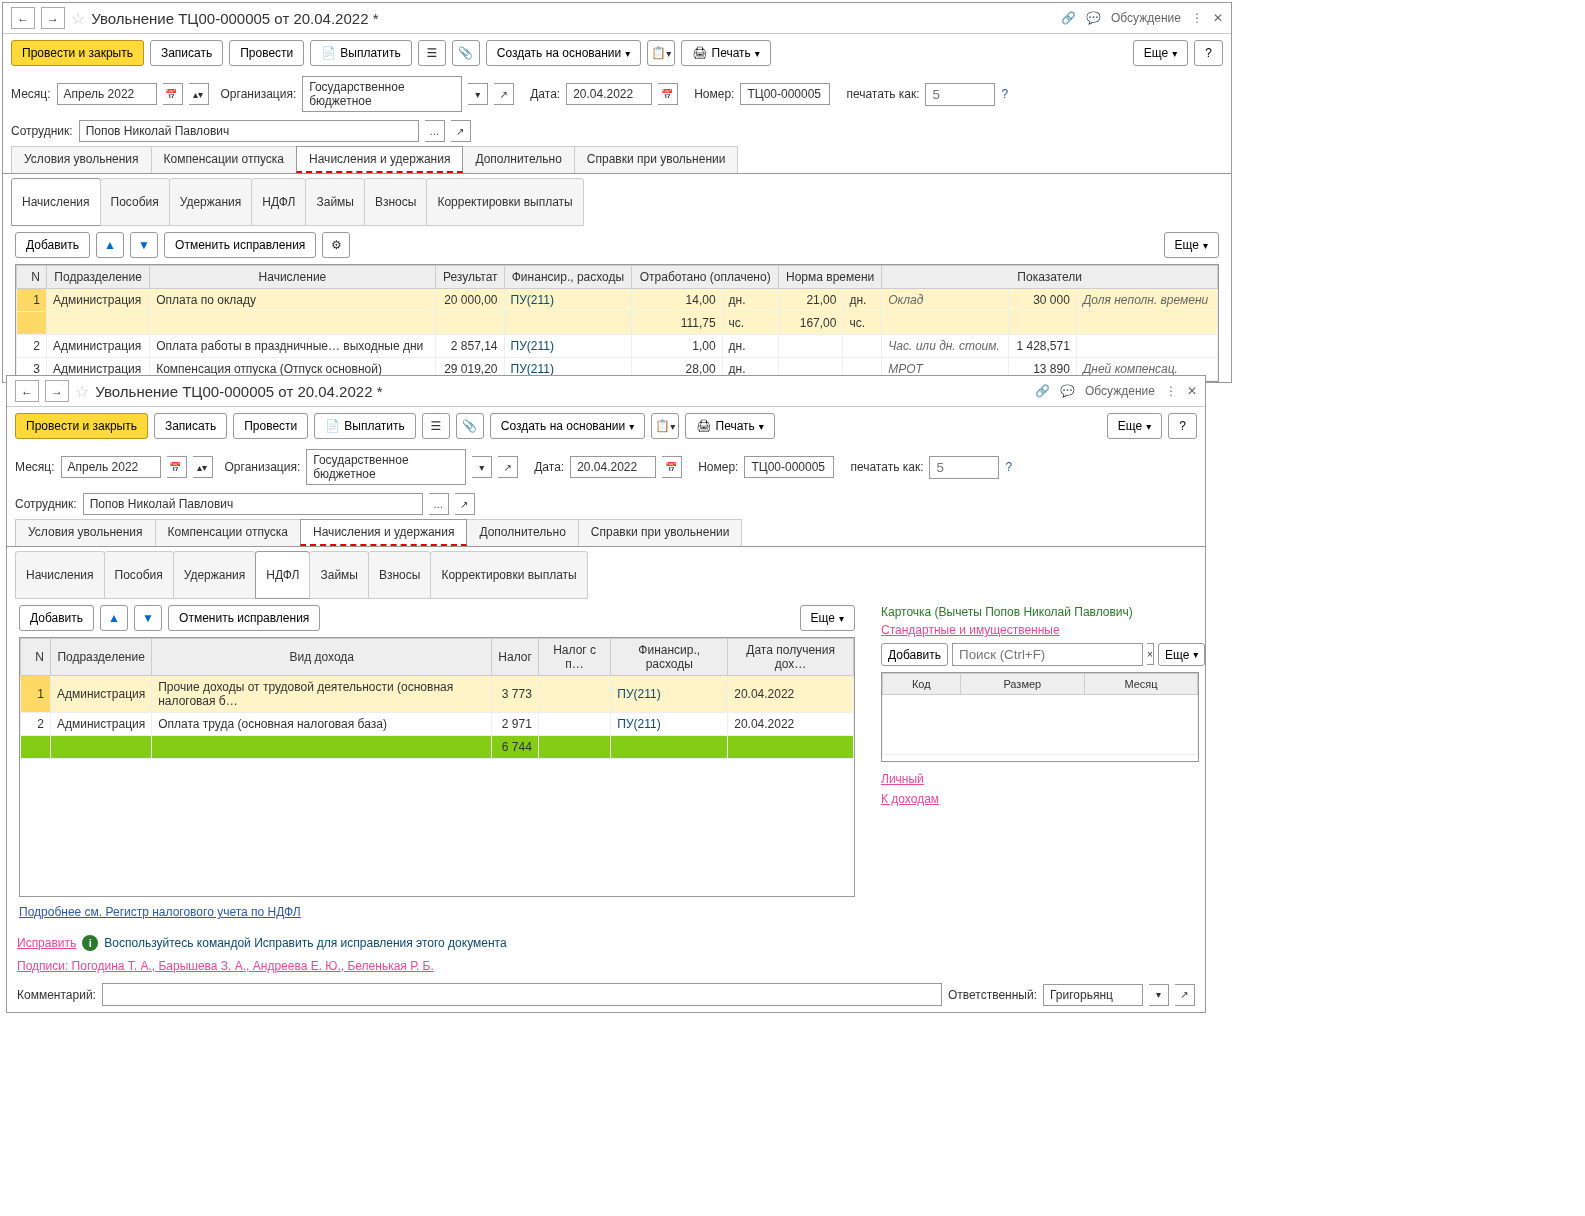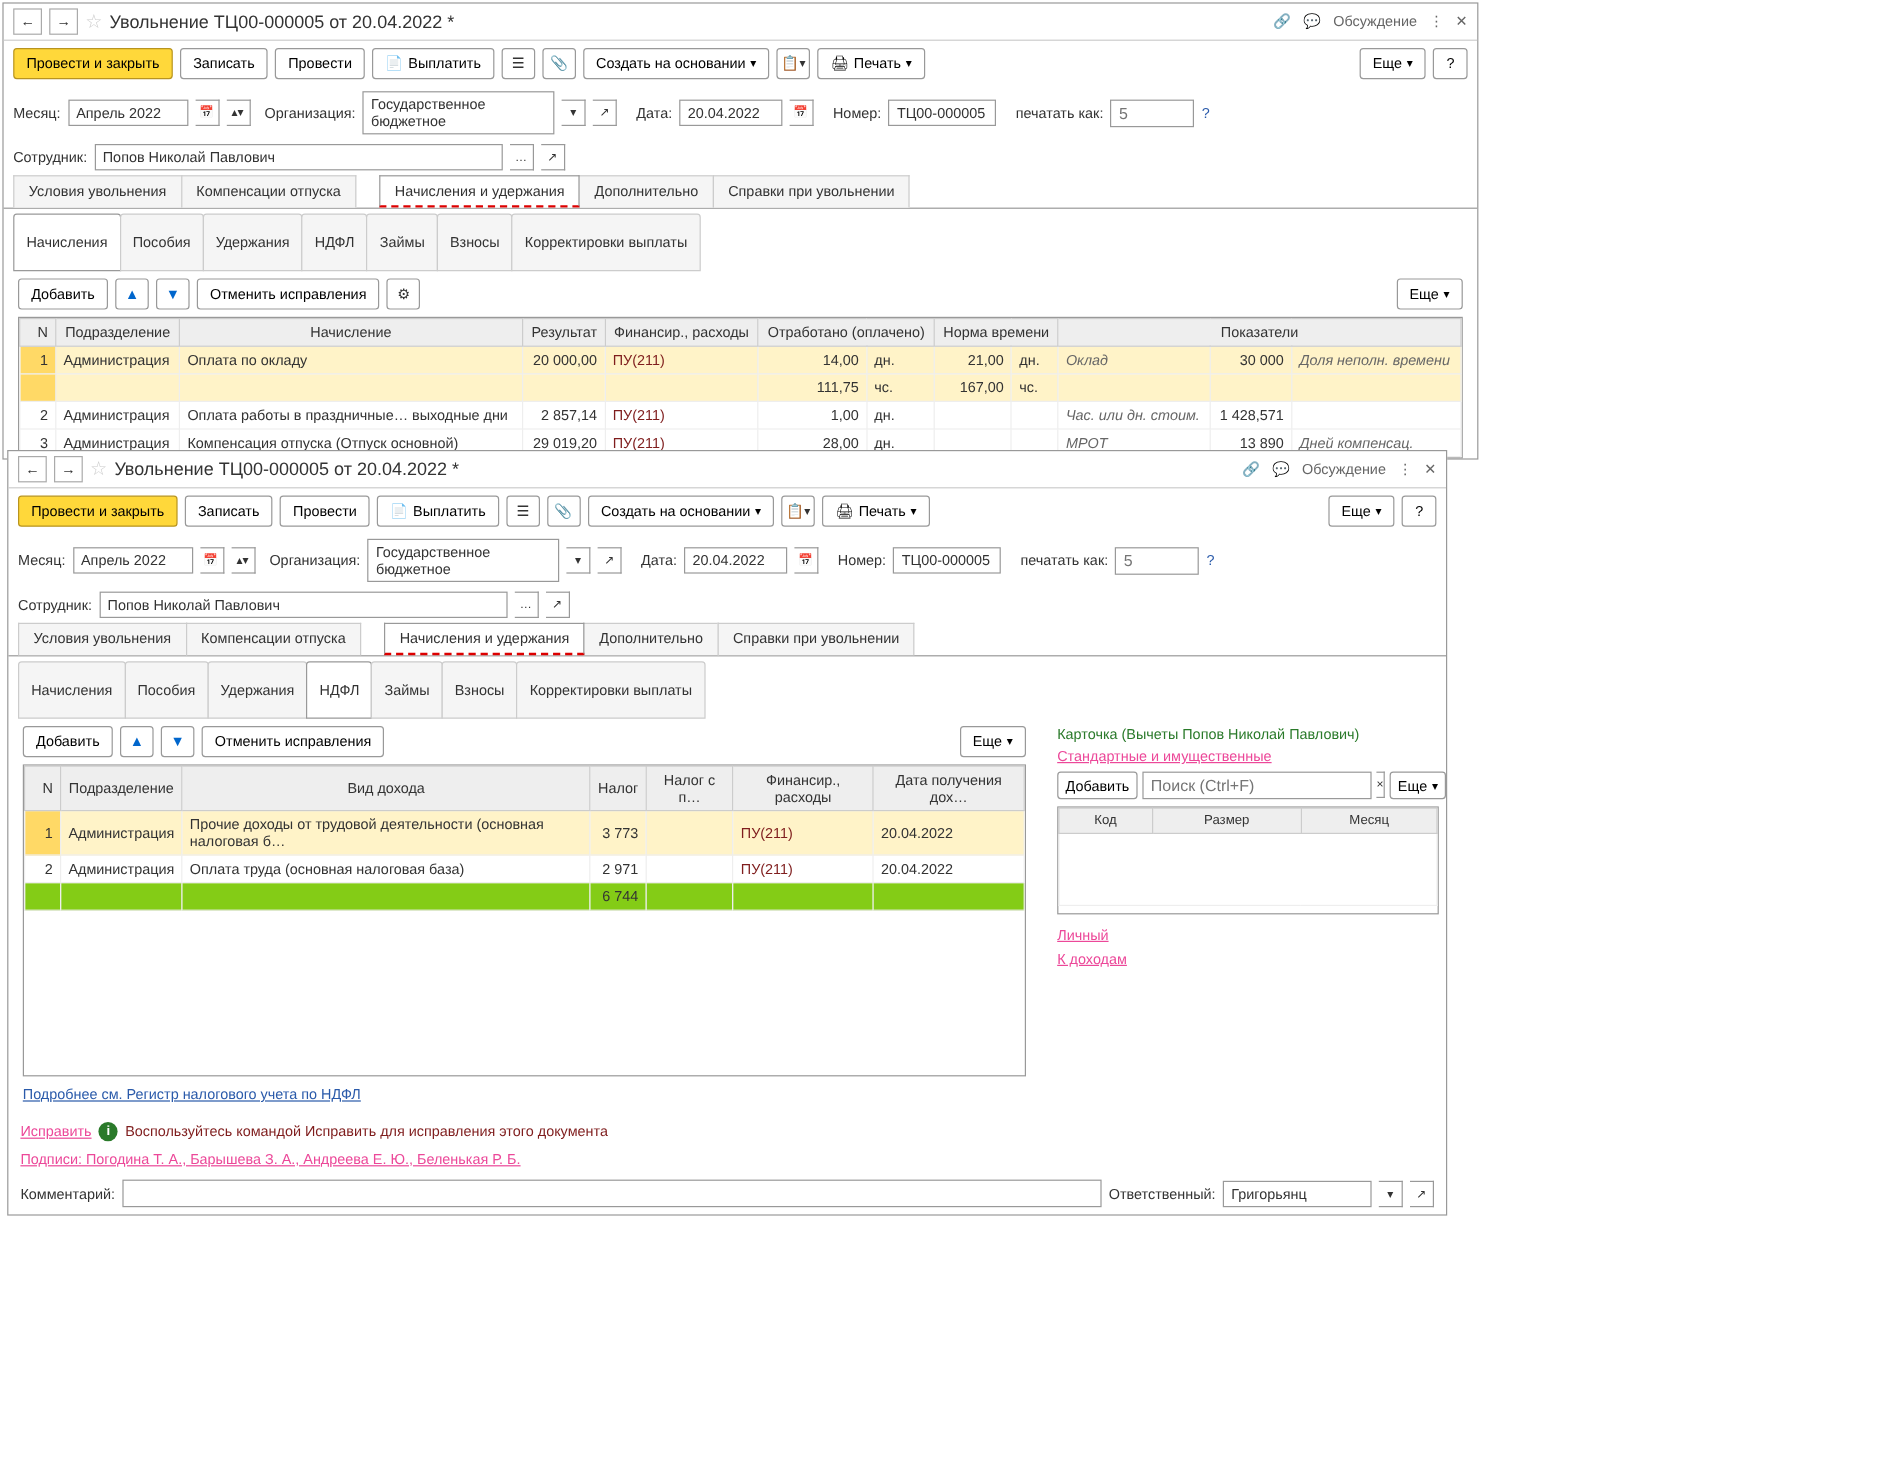--- a/index.html
+++ b/index.html
@@ -16,21 +16,21 @@
 .btn-primary { background: #ffd83a; border-color: #b8941f; }
 .btn-sm { padding: 3px 6px; }
 .icon-btn { border: 1px solid #999; background: #fff; width: 28px; height: 26px; display: inline-flex; align-items: center; justify-content: center; cursor: pointer; border-radius: 3px; }
 .dropdown-caret::after { content: " ▾"; font-size: 10px; }
 .form-row { display: flex; align-items: center; padding: 4px 8px; gap: 6px; flex-wrap: wrap; }
 .label { color: #333; }
 .field { border: 1px solid #999; padding: 3px 6px; background: #fff; min-height: 22px; display: inline-flex; align-items: center; }
 .field-btn { border: 1px solid #999; border-left: none; background: #fff; width: 20px; height: 22px; display: inline-flex; align-items: center; justify-content: center; cursor: pointer; font-size: 10px; }
 .tabs { display: flex; border-bottom: 1px solid #999; padding: 0 8px; gap: 0; }
 .tab { border: 1px solid #ccc; border-bottom: none; padding: 5px 12px; background: #f5f5f5; cursor: pointer; margin-right: -1px; }
-.tab.active { background: #fff; border-color: #999; position: relative; z-index: 1; margin-left: 20px; }
+.tab.active { background: #fff; border-color: #999; position: relative; z-index: 1; }
 .tab.dashed-red { border-bottom: 2px dashed #d00; }
 .subtabs { display: flex; padding: 4px 8px 0 8px; gap: 0; }
 .subtab { border: 1px solid #ccc; padding: 16px 10px; background: #f5f5f5; cursor: pointer; margin-right: -1px; border-radius: 3px 3px 0 0; }
 .subtab.active { background: #fff; border-color: #999; }
 .table-toolbar { display: flex; align-items: center; padding: 6px 12px; gap: 6px; }
 .table-container { margin: 0 12px; border: 1px solid #999; }
 table { width: 100%; border-collapse: collapse; font-size: 12px; }
 th { background: #eee; border: 1px solid #ccc; padding: 4px 6px; text-align: center; font-weight: normal; }
 td { border: 1px solid #eee; padding: 4px 6px; }
 tr.sel td { background: #fff3c8; }
@@ -39,21 +39,21 @@
 .italic { font-style: italic; color: #666; }
 .link-green { color: #ec4899; text-decoration: underline; cursor: pointer; }
 .link-blue { color: #2a5aaa; text-decoration: underline; cursor: pointer; }
 .help-q { color: #2a5aaa; cursor: pointer; }
 .right-panel { padding: 6px; }
 .panel-title { color: #2a7a2a; margin-bottom: 4px; }
 .info-icon { display: inline-flex; width: 16px; height: 16px; border-radius: 50%; background: #2a7a2a; color: #fff; align-items: center; justify-content: center; font-size: 11px; font-weight: bold; }
 .footer-row { display: flex; align-items: center; padding: 6px 10px; gap: 6px; }
 .txt-right { text-align: right; }
 .ml-auto { margin-left: auto; }
-.text-muted { color: #7f1d1d; }
+.text-muted { color: #0c4a6e; }
 .small-table th, .small-table td { font-size: 11px; }
 </style>
 </head>
 <body>
 
 <div class="window" style="width:1230px;">
   <div class="titlebar">
     <span class="nav-btn">←</span>
     <span class="nav-btn">→</span>
     <span class="star">☆</span>
@@ -390,17 +390,17 @@
     <span class="info-icon">i</span>
     <span class="text-muted">Воспользуйтесь командой Исправить для исправления этого документа</span>
   </div>
   <div style="padding:4px 10px;">
     <span class="link-green">Подписи: Погодина Т. А., Барышева З. А., Андреева Е. Ю., Беленькая Р. Б.</span>
   </div>
   <div class="footer-row">
     <span class="label">Комментарий:</span>
     <input class="field" style="flex: 1 1 0%;">
     <span class="label">Ответственный:</span>
-    <span class="field" style="width:124px">Григорьянц</span>
+    <span class="field" style="width:100px">Григорьянц</span>
     <span class="field-btn">▾</span>
     <span class="field-btn">↗</span>
   </div>
 </div>
 
 </body></html>

